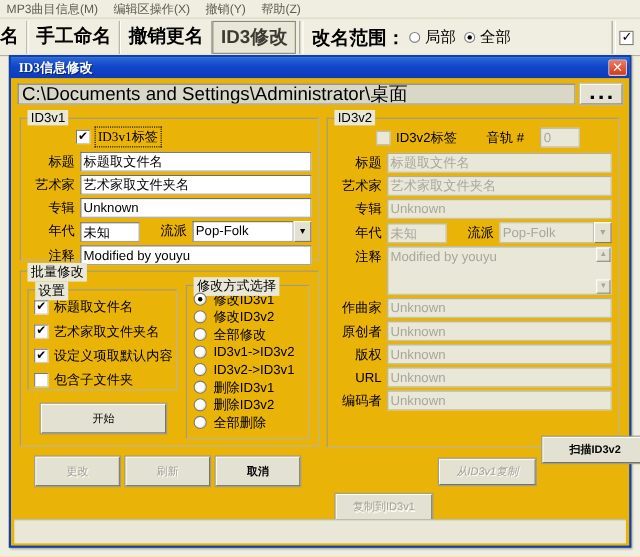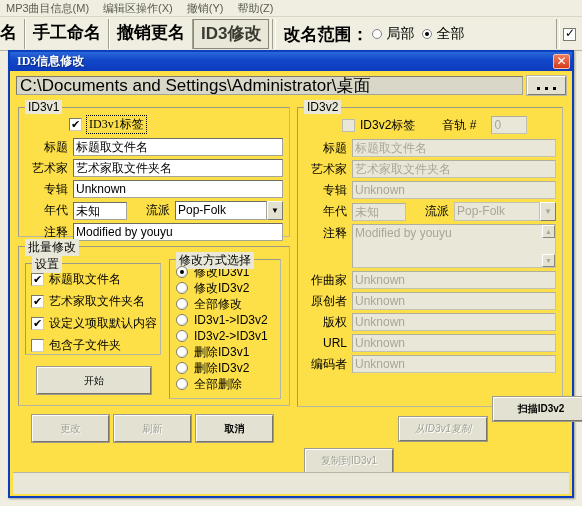--- a/index.html
+++ b/index.html
@@ -58,21 +58,21 @@
     position:relative; flex:none;
   }
   .tb-chk.on::after {
     content:"\2713"; position:absolute; left:1px; top:-3px;
     font-size:12px; color:#000; line-height:14px;
   }
 
   
   #dialog {
     position:absolute; left:8px; top:50px; width:566px; height:448px;
-    background:#fde047;
+    background:#eab308;
     border:2px solid #0a3fc0;
     box-shadow:1px 1px 2px rgba(0,0,0,.35);
   }
   #titlebar {
     height:19px;
     background:linear-gradient(to bottom,#2b68d8 0%,#1146c8 45%,#0d3bbd 100%);
     display:flex; align-items:center; justify-content:space-between;
     padding:0 2px 0 7px;
   }
   #title-text {

